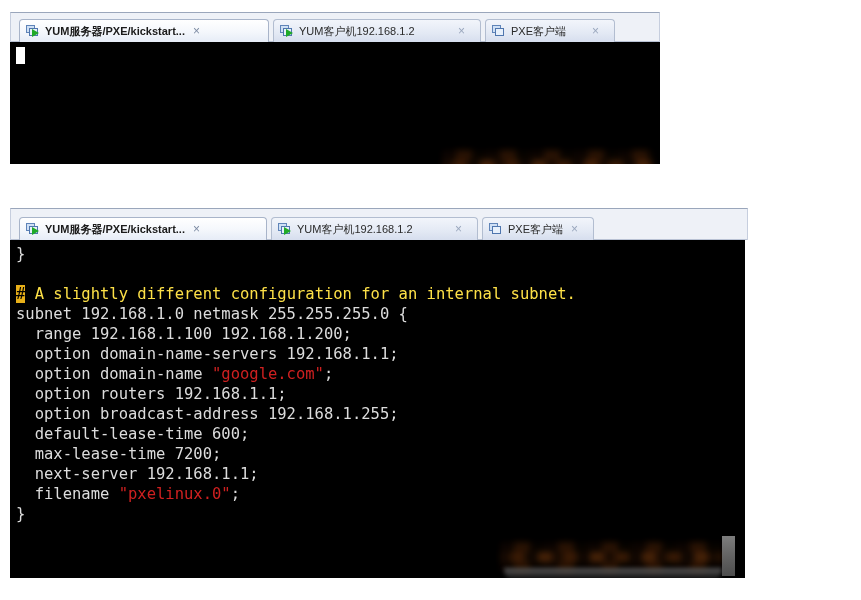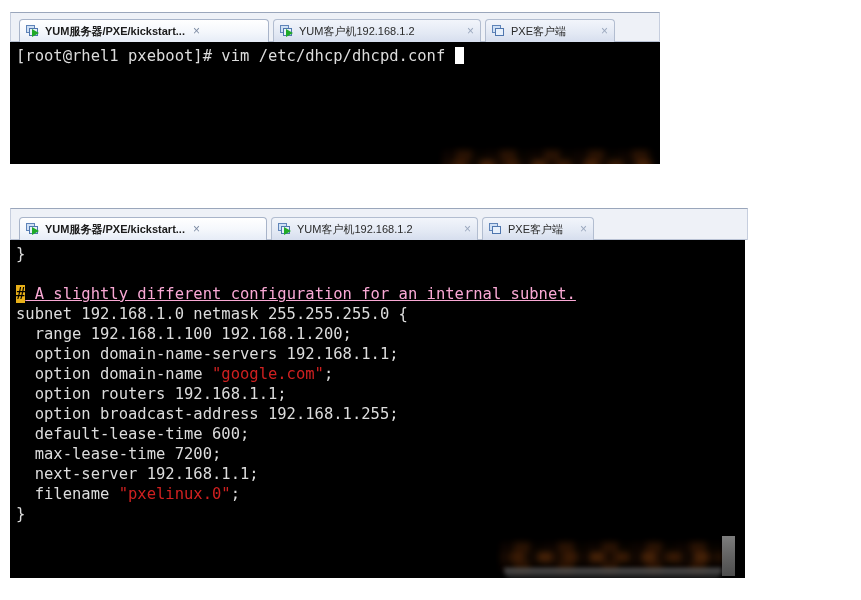--- a/index.html
+++ b/index.html
@@ -42,21 +42,21 @@
   }
 
   .tab {
     position: relative;
     display: flex;
     align-items: center;
     gap: 5px;
     box-sizing: border-box;
     height: 23px;
     margin-right: 4px;
-    padding: 0 5px 0 6px;
+    padding: 0 14px 0 6px;
     border: 1px solid #a8b4c9;
     border-bottom: none;
     border-radius: 4px 4px 0 0;
     background: linear-gradient(to bottom, #ffffff 0%, #f4f7fc 55%, #e6ecf7 100%);
     white-space: nowrap;
     cursor: default;
     z-index: 2;
   }
   .tab.inactive {
     background: linear-gradient(to bottom, #f2f5fb 0%, #e3e9f4 60%, #d6deee 100%);
@@ -121,21 +121,21 @@
   }
   .term-inner {
     font-family: "DejaVu Sans Mono", "Liberation Mono", monospace;
     font-size: 15.5px;
     line-height: 20px;
     color: #d9d9d9;
     white-space: pre;
     padding: 4px 0 0 6px;
   }
   .code-line { white-space: pre; }
-  .tok-comment { color: #f9a8d4; text-decoration: underline; }
+  .tok-comment { color: #fde047; }
   .tok-string  { color: #cf2020; }
   .tok-plain   { color: #dcdcdc; }
   .cursor-block {
     display: inline-block;
     width: 9px;
     height: 17px;
     background: #ffffff;
     vertical-align: -3px;
   }
   .cursor-hl {
@@ -214,21 +214,21 @@
       <span class="ticon">
         <span class="sq-back"></span>
           <span class="sq-front"></span>
       </span>
       <span class="tab-label" style="flex:1;">PXE客户端</span>
       <span class="tab-close">×</span>
     </div>
   </div>
 
   <div class="term" style="left:0; top:30px; width:650px; height:122px;">
-    <div class="term-inner"><div class="code-line"><span class="tok-plain">[root@rhel1 pxeboot]# vim /etc/dhcp/dhcpd.conf </span><span class="cursor-block"></span></div></div>
+    <div class="term-inner"><div class="code-line"><span class="cursor-block"></span></div></div>
     <div class="redact" style="left:432px; top:108px; width:212px; height:30px; border-radius:0 0 14px 14px;">
       <i></i>
         <u class="top"></u>
     </div>
   </div>
 </div>
 
 <div class="panel" style="left:10px; top:208px; width:738px; height:370px;">
 
   <div class="tabstrip" style="position:absolute; left:0; top:0; width:738px; height:32px;">

